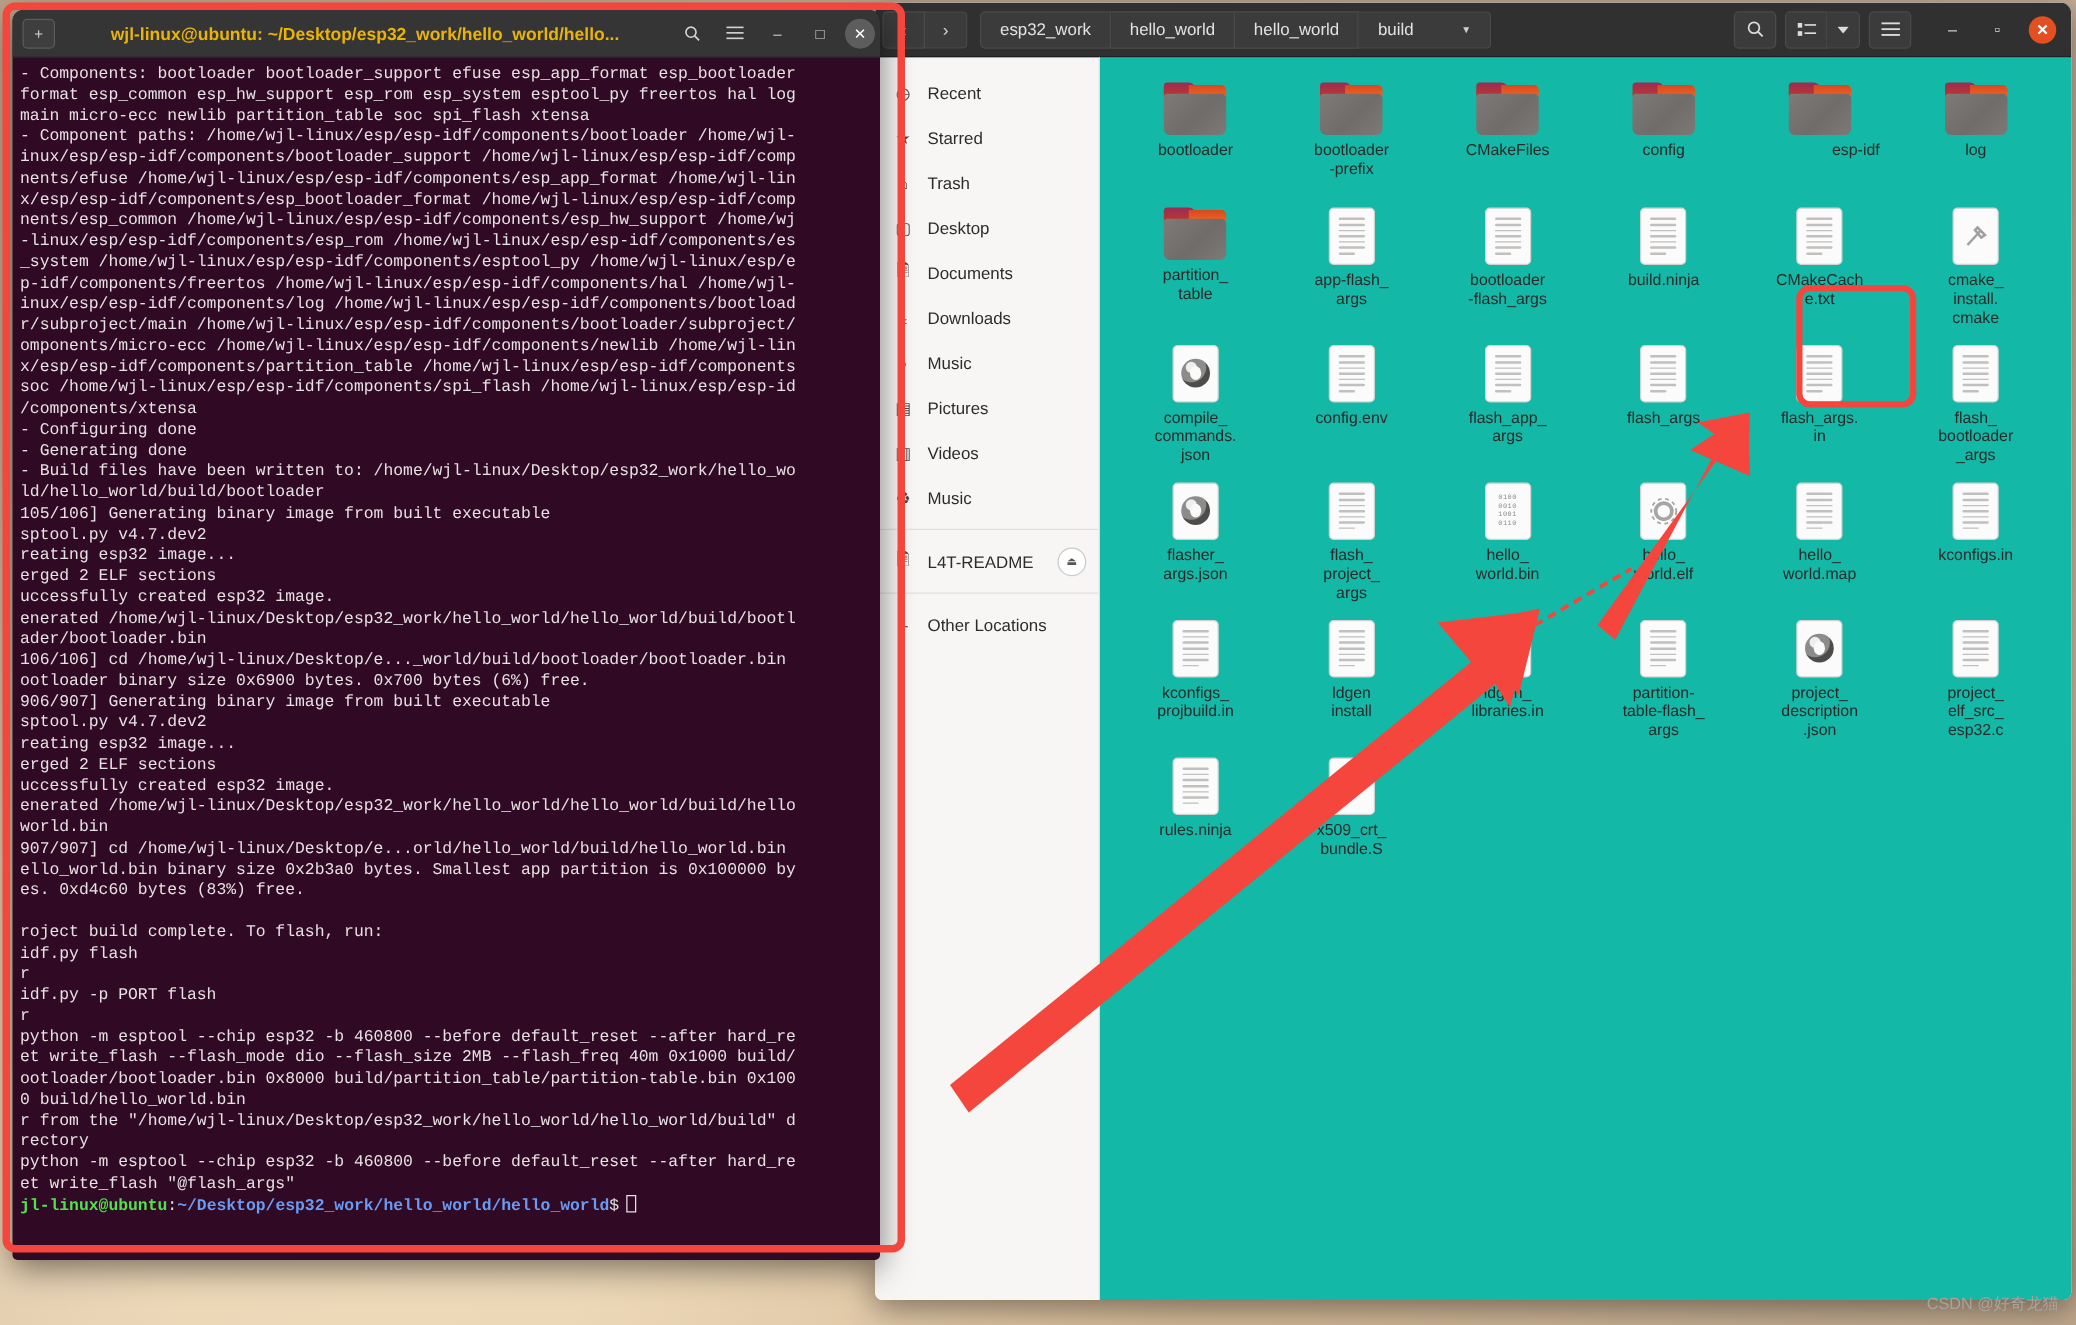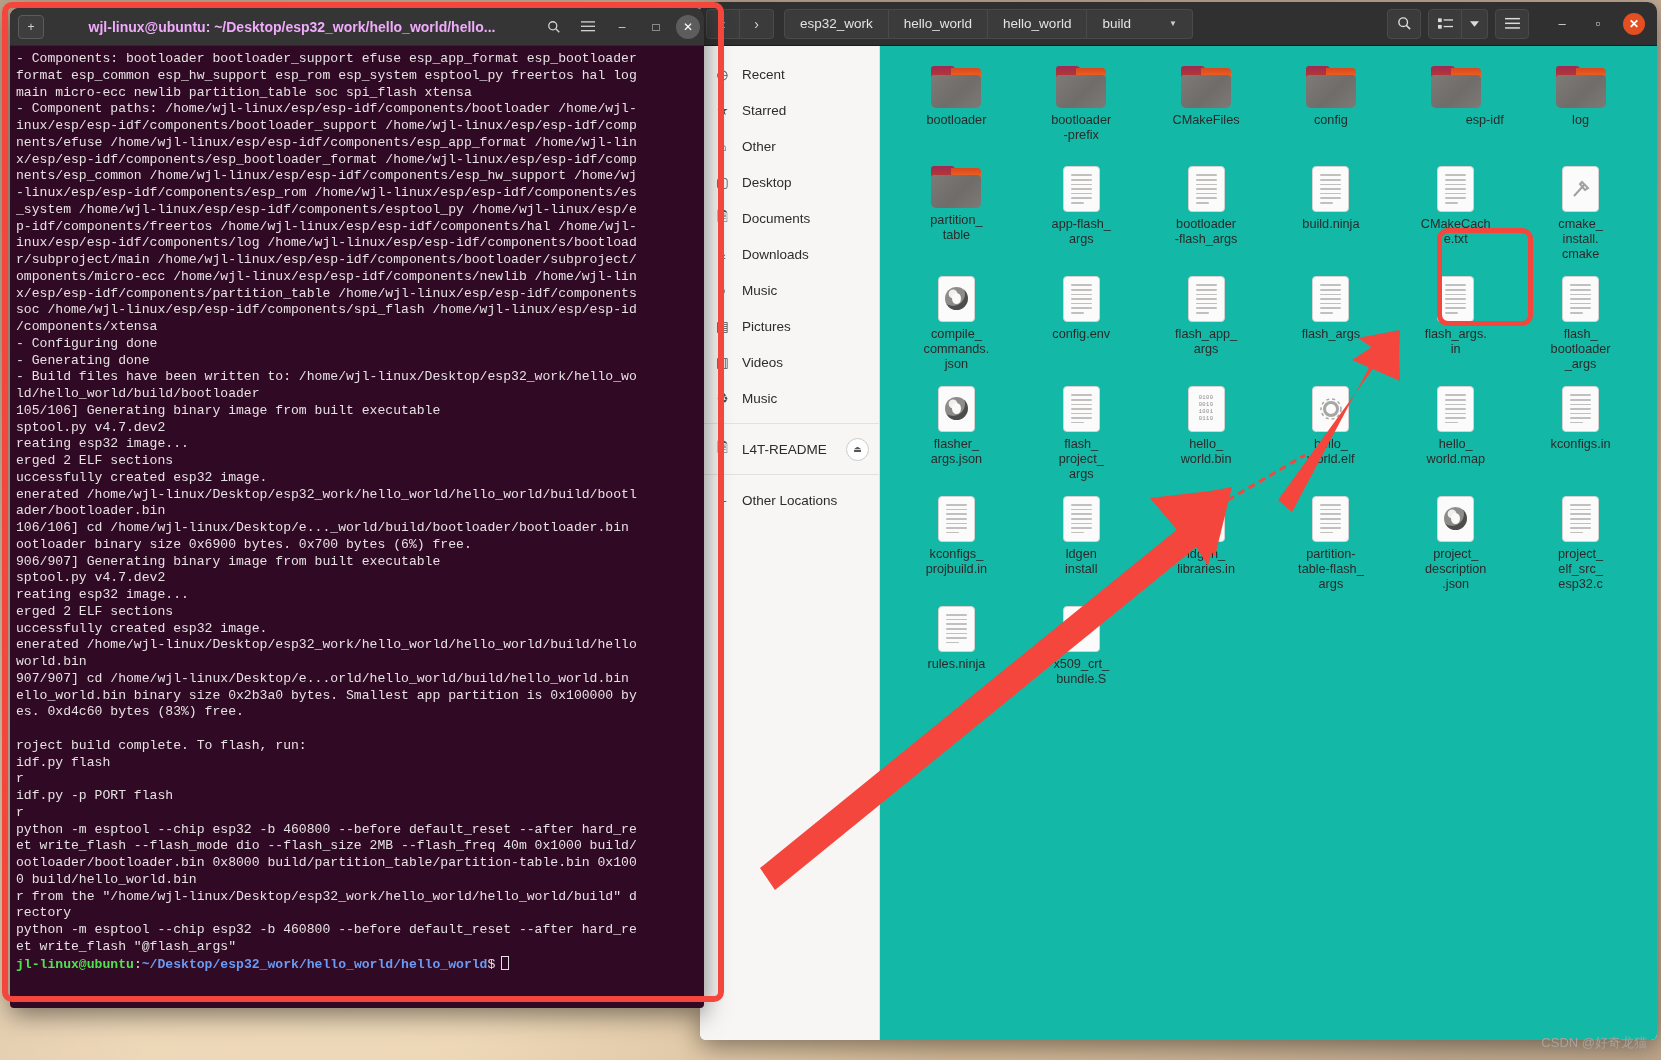--- a/index.html
+++ b/index.html
@@ -177,21 +177,21 @@
     padding: 0 4px 0 8px; gap: 6px;
     border-bottom: 1px solid #2a2a2a;
   }
   .tbtn {
     width: 26px; height: 24px; border: 1px solid #5b5b5b;
     border-radius: 4px; color: #d2d2d2; font-size: 12px;
     display: flex; align-items: center; justify-content: center;
     background: #3e3e3e;
   }
   .term-title {
-    flex: 1; text-align: center; color: #f0abfc;
+    flex: 1; text-align: center; color: #eab308;
     font-size: 14px; font-weight: bold; white-space: nowrap;
     overflow: hidden; text-overflow: ellipsis;
   }
   .tbtn.round { border: none; background: transparent; width: 28px; }
   .tbtn.xclose { background: #5d5d5d; border-radius: 50%; width: 24px; height: 24px; border: none; color: #fff; font-size: 12px; }
   .term-body {
     flex: 1; padding: 5px 0 0 6px;
     font-family: "Liberation Mono", monospace;
     font-size: 13.1px; line-height: 16.75px;
     color: #e6e1e3; white-space: pre; overflow: hidden;
@@ -289,21 +289,21 @@
           <div class="side-item">
             <span class="sicon">◷</span>
             <span class="slabel">Recent</span>
           </div>
           <div class="side-item">
             <span class="sicon">★</span>
             <span class="slabel">Starred</span>
           </div>
           <div class="side-item">
             <span class="sicon">⌂</span>
-            <span class="slabel">Other</span>
+            <span class="slabel">Trash</span>
           </div>
           <div class="side-item">
             <span class="sicon">▢</span>
             <span class="slabel">Desktop</span>
           </div>
           <div class="side-item">
             <span class="sicon">🗎</span>
             <span class="slabel">Documents</span>
           </div>
           <div class="side-item">

